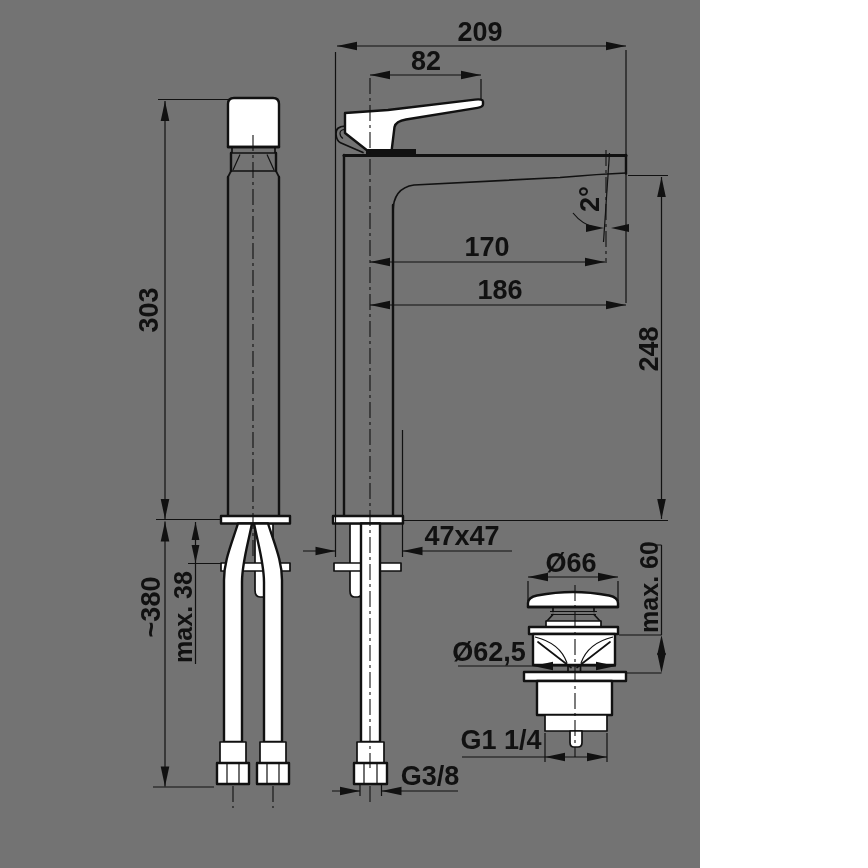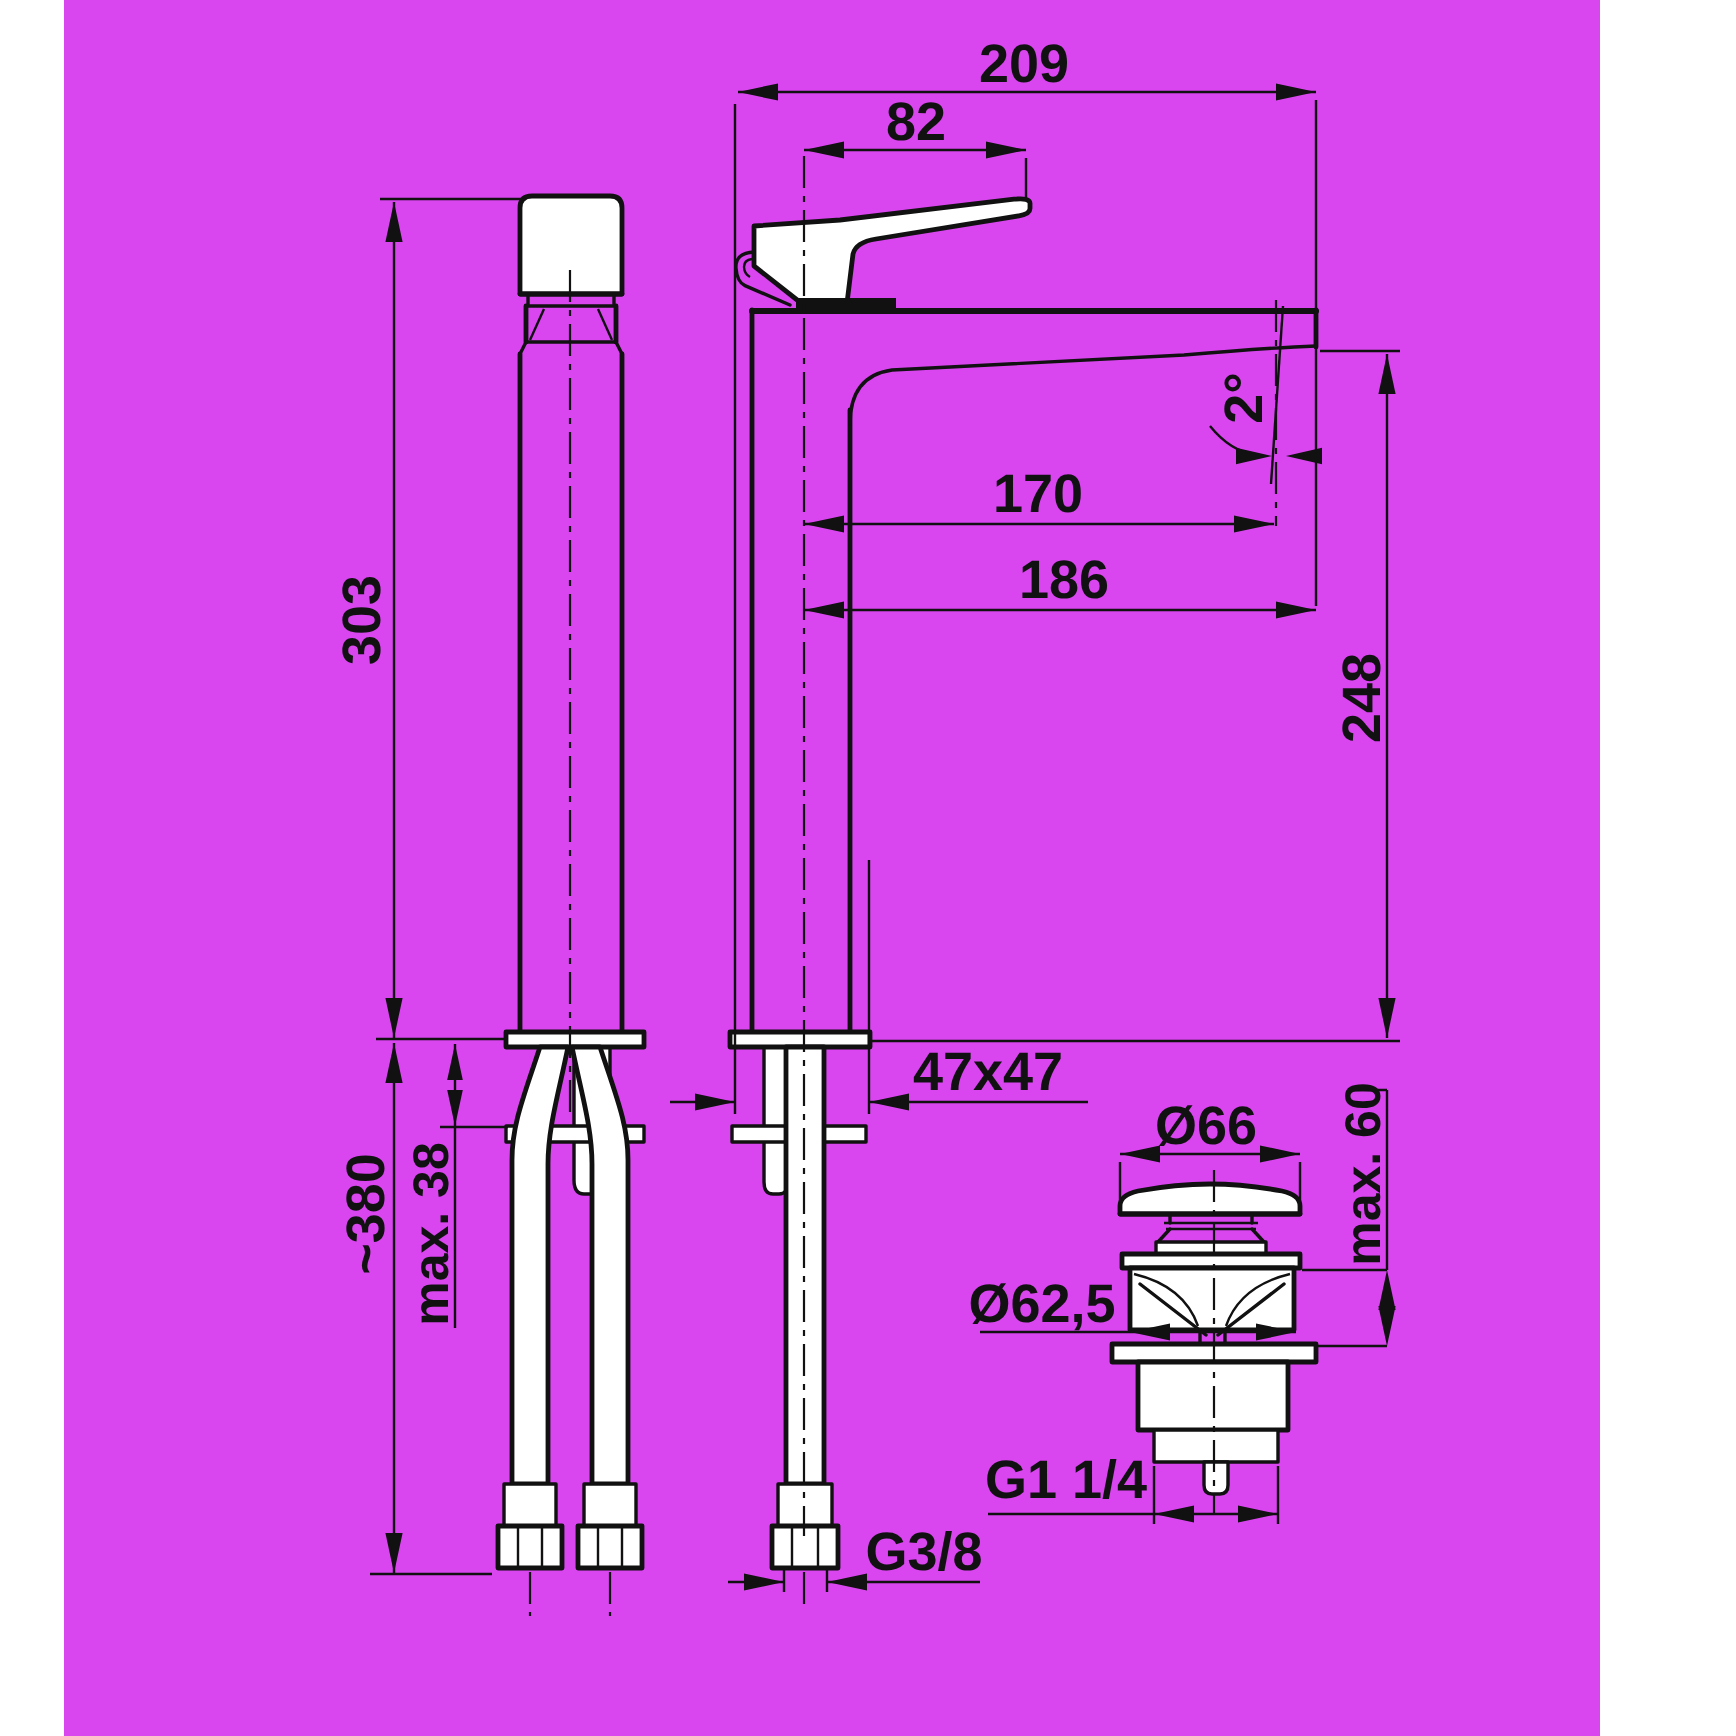--- a/index.html
+++ b/index.html
@@ -1,16 +1,16 @@
 <!DOCTYPE html>
 <html><head>
 <meta charset="utf-8">
 <style>
   html,body{margin:0;padding:0;background:#fff;}
-  #stage{position:relative;width:768px;height:868px;background:#d946ef;margin-left:32px;}
+  #stage{position:relative;width:700px;height:868px;background:#737373;}
   svg{position:absolute;left:0;top:0;}
   .ol{fill:none;stroke:#111;stroke-width:2.4;stroke-linejoin:round;stroke-linecap:round}
   .olx{fill:none;stroke:#111;stroke-width:3;stroke-linejoin:round;stroke-linecap:round}
   .ol2{fill:none;stroke:#111;stroke-width:1.7;stroke-linejoin:round;stroke-linecap:round}
   .thin{fill:none;stroke:#111;stroke-width:1.2;stroke-linecap:butt}
   .dash{fill:none;stroke:#111;stroke-width:1.1;stroke-dasharray:16 4 3 4}
   .arr{fill:#111;stroke:none}
   .wf{fill:#fff}
   .lbl{font-family:"Liberation Sans",sans-serif;font-weight:700;font-size:27px;fill:#111}
   .lbl-sm{font-family:"Liberation Sans",sans-serif;font-weight:700;font-size:25px;fill:#111}

